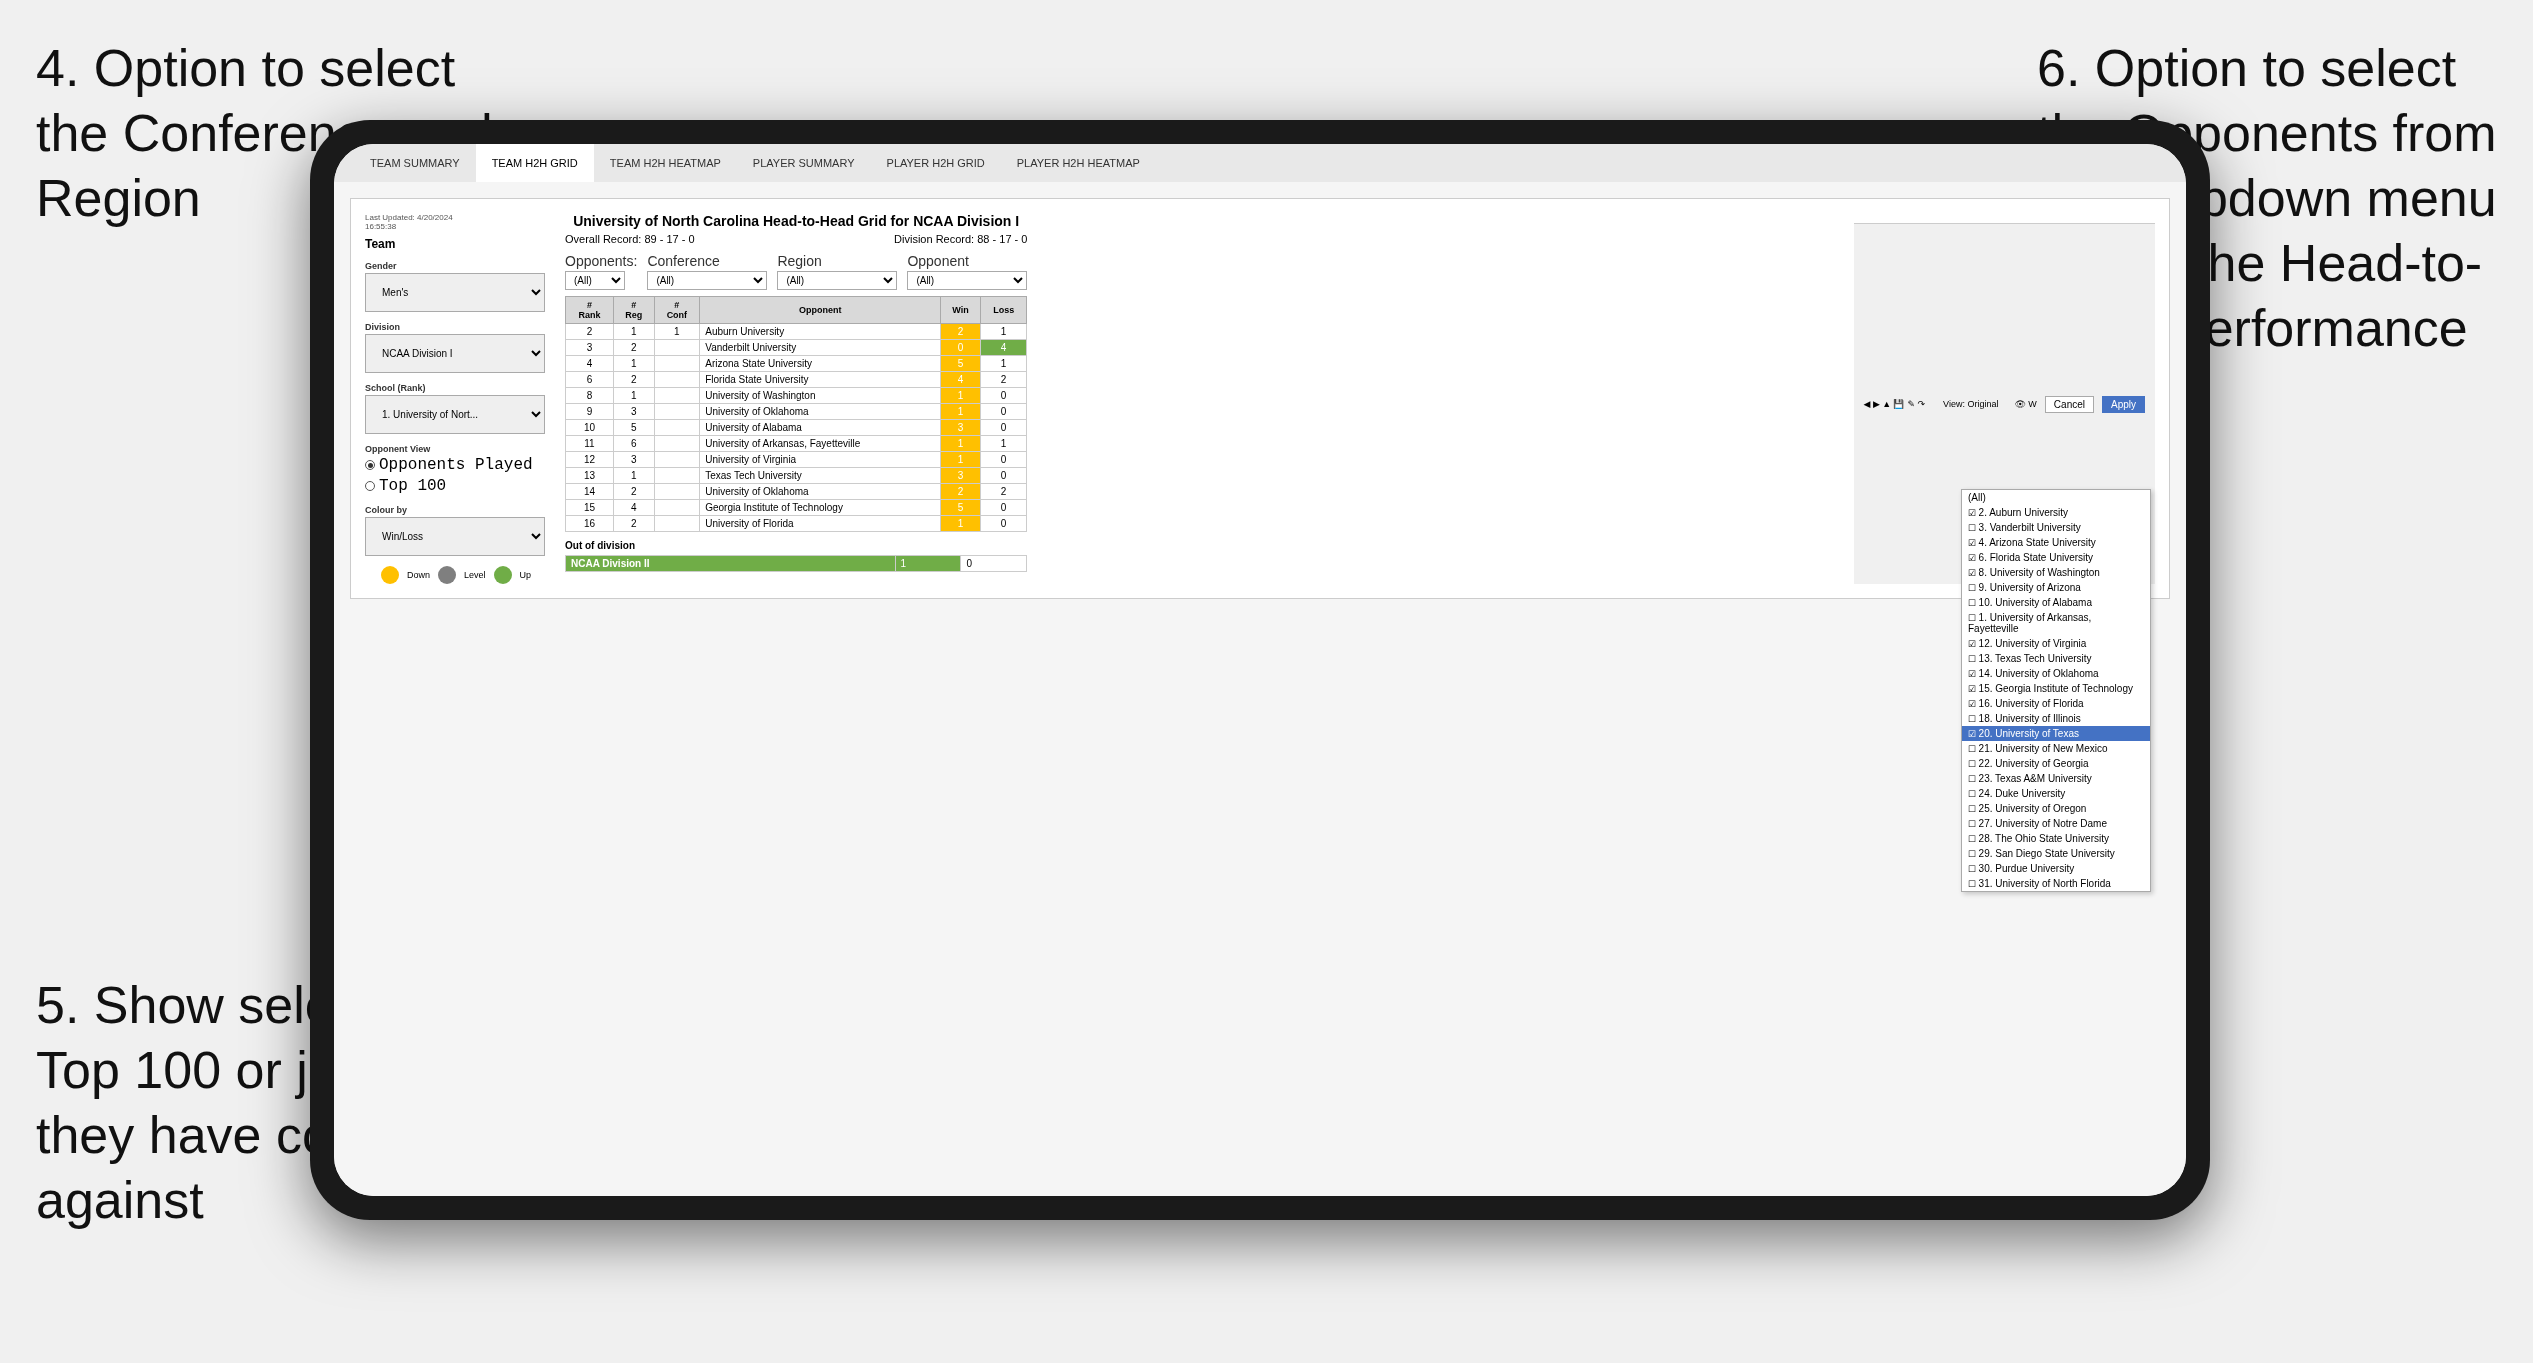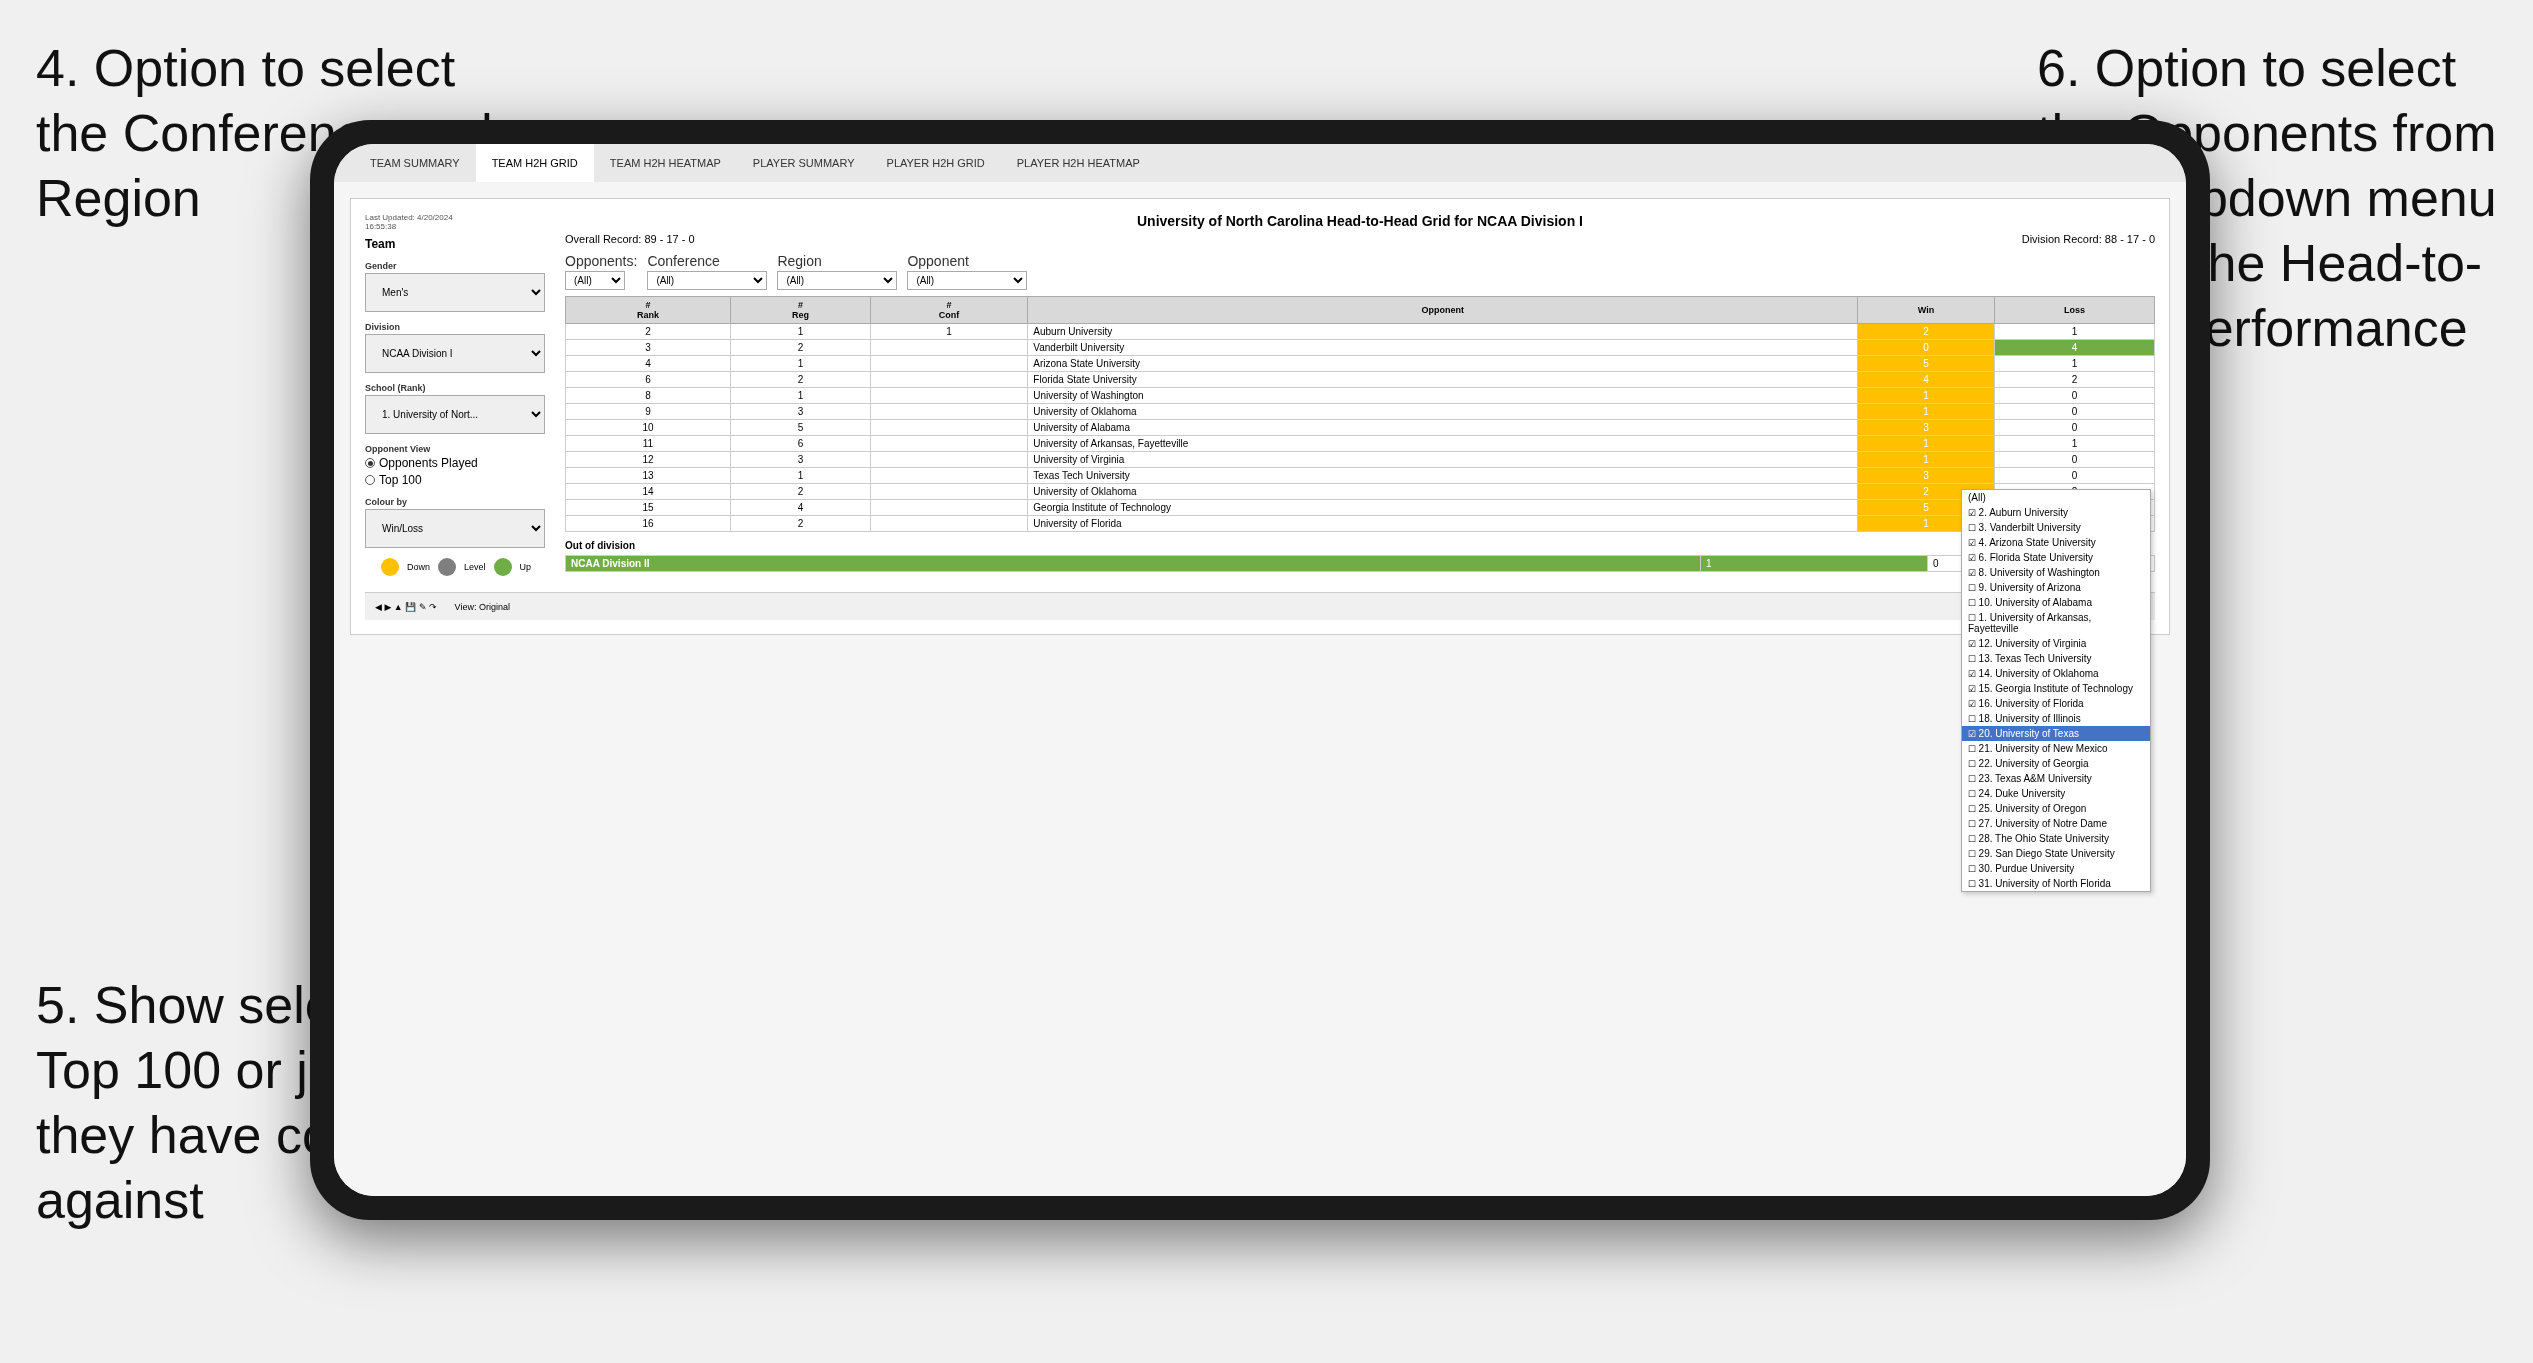--- a/index.html
+++ b/index.html
@@ -258,21 +258,22 @@
     .radio-group {
       display: flex;
       flex-direction: column;
       gap: 3px;
     }
 
     .radio-item {
       display: flex;
       align-items: center;
       gap: 4px;
-      font-size: 12px;
+      font-size: 16px;
+      font-family: Liberation Mono, monospace;
     }
 
     .radio-dot {
       width: 10px;
       height: 10px;
       border-radius: 50%;
       border: 1px solid #555;
       display: flex;
       align-items: center;
       justify-content: center;
@@ -438,21 +439,21 @@
     <div class="sub-nav">
       <div class="sub-nav-item">TEAM SUMMARY</div>
       <div class="sub-nav-item active">TEAM H2H GRID</div>
       <div class="sub-nav-item">TEAM H2H HEATMAP</div>
       <div class="sub-nav-item">PLAYER SUMMARY</div>
       <div class="sub-nav-item">PLAYER H2H GRID</div>
       <div class="sub-nav-item">PLAYER H2H HEATMAP</div>
     </div>
 
     <div class="main-content">
-      <div class="report-container" style="display:flex;gap:6px;flex-direction:column;justify-content:space-between;">
+      <div class="report-container" style="display:flex;gap:0;justify-content:space-between;">
 
         <div style="display:flex;gap:10px;">
 
           <div class="report-left-panel">
             <div class="last-updated">
               <span>Last Updated: 4/20/2024</span><br>
               <span>16:55:38</span>
             </div>
 
             <div class="panel-section">

